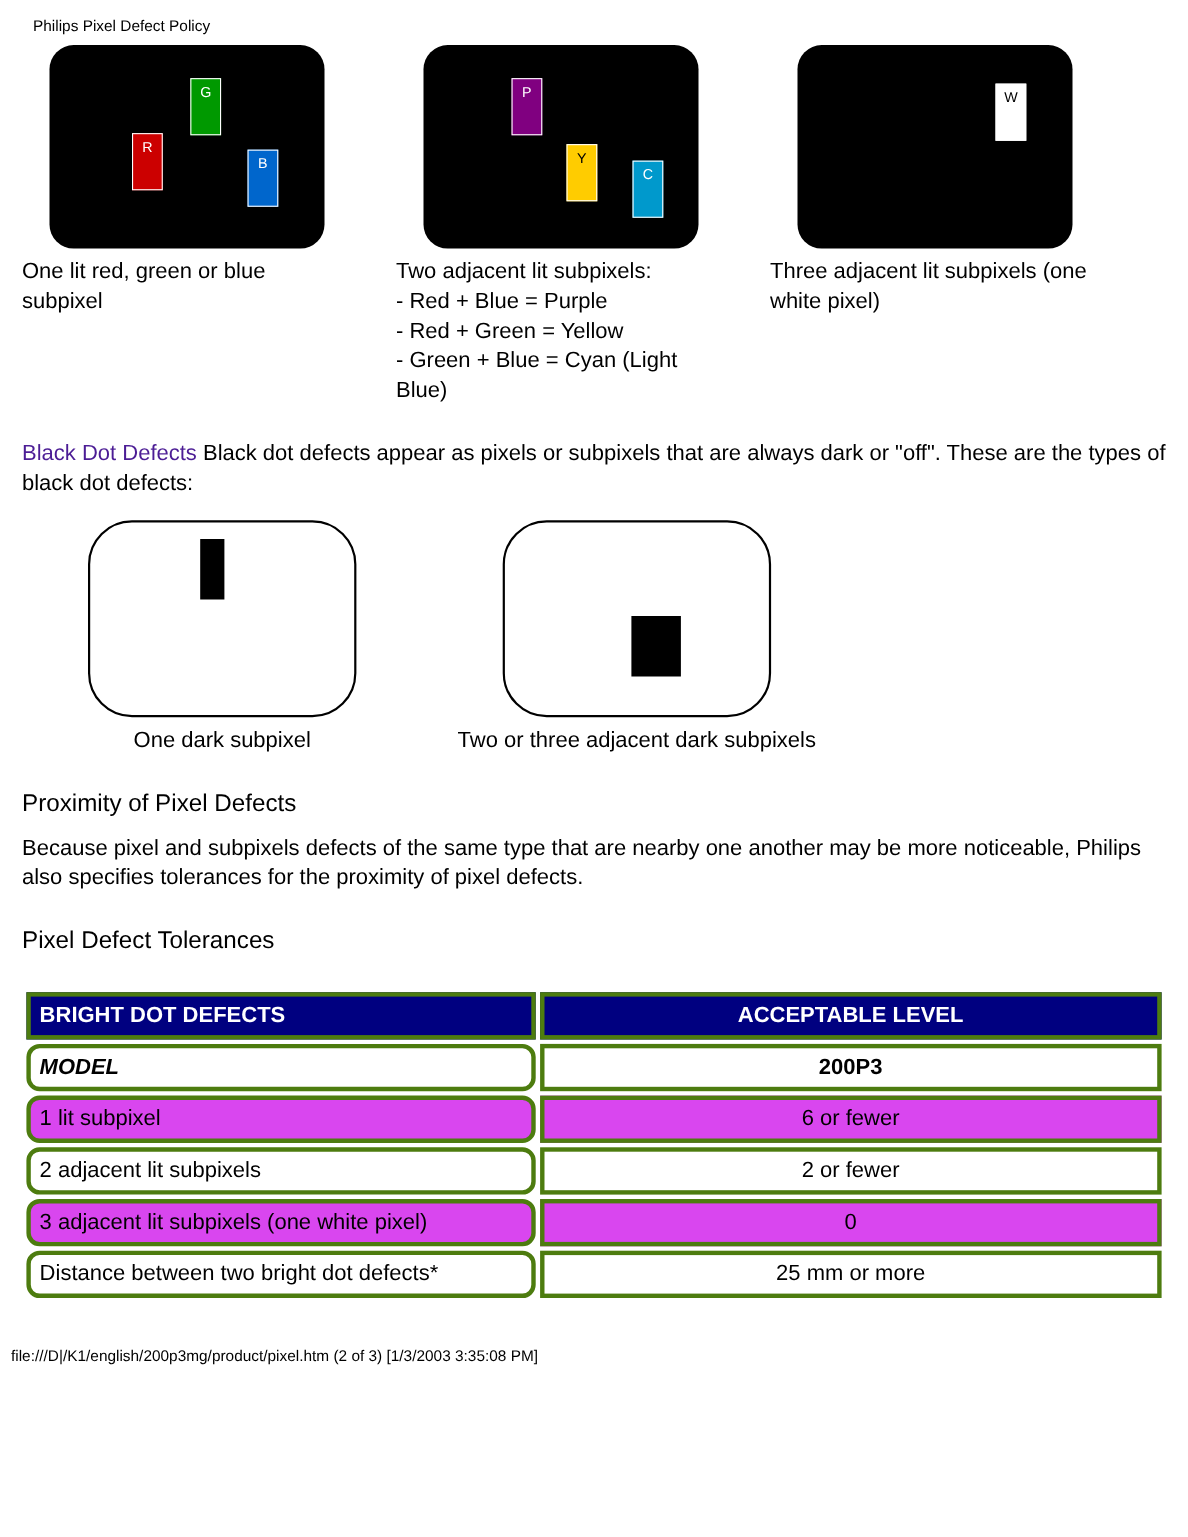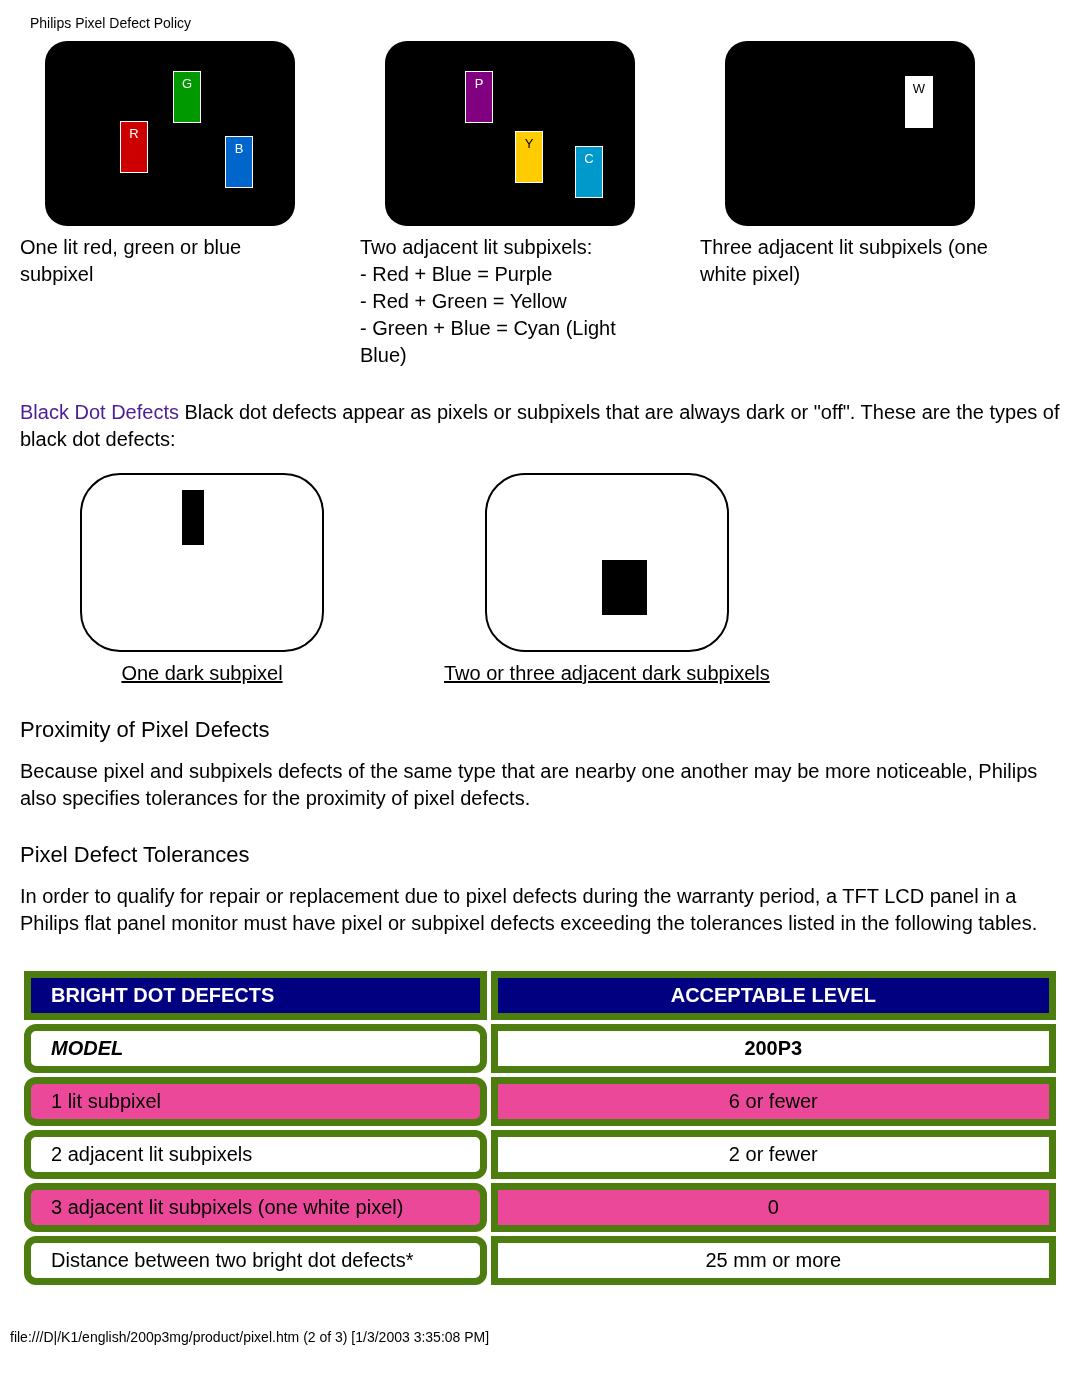--- a/index.html
+++ b/index.html
@@ -49,47 +49,47 @@
     color: #fff;
     font-size: 13px;
     font-family: Arial, sans-serif;
     text-align: center;
     line-height: 20px;
     padding-top: 2px;
   }
   .blackrect { position: absolute; background: #000; }
   .caption { font-size: 20px; line-height: 1.35; }
   .section-intro { margin: 10px 0 20px 0; font-size: 20px; line-height: 1.35; }
-  .darkrow { display: flex; gap: 120px; margin: 10px 0 30px 60px; text-decoration: underline; }
+  .darkrow { display: flex; gap: 92px; margin: 10px 0 30px 60px; }
   .darkcell { text-align: center; }
   h2.sub { font-size: 22px; font-weight: normal; margin: 30px 0 15px 0; }
   .para { font-size: 20px; line-height: 1.35; margin-bottom: 30px; }
   table.defects {
     border-collapse: separate;
     border-spacing: 4px;
     width: 100%;
     margin-top: 30px;
   }
   table.defects th, table.defects td {
-    border: 7px solid #4d7c0f;
-    padding: 6px 20px;
+    border: 4px solid #4d7c0f;
+    padding: 6px 8px;
     font-size: 20px;
   }
   table.defects th {
     background: #000080;
     color: #fff;
     font-weight: bold;
     text-align: left;
   }
   table.defects th.center { text-align: center; }
   td.label { text-align: left; width: 45%; border-radius: 12px; }
   td.val { text-align: center; }
   tr.model td.label { font-style: italic; font-weight: bold; }
   tr.model td.val { font-weight: bold; }
-  tr.yellow td { background: #ec4899; }
+  tr.yellow td { background: #d946ef; }
   .footer {
     font-size: 14px;
     margin: 40px 0 10px 10px;
   }
   .bluetxt { color: #4c1d95; }
 </style>
 </head>
 <body>
 
 <div class="page">
@@ -141,21 +141,20 @@
         <div class="blackrect" style="left:115px;top:85px;width:45px;height:55px;"></div>
       </div>
       <div class="caption">Two or three adjacent dark subpixels</div>
     </div>
   </div>
 
   <h2 class="sub">Proximity of Pixel Defects</h2>
   <div class="para">Because pixel and subpixels defects of the same type that are nearby one another may be more noticeable, Philips also specifies tolerances for the proximity of pixel defects.</div>
 
   <h2 class="sub">Pixel Defect Tolerances</h2>
-  <div class="para">In order to qualify for repair or replacement due to pixel defects during the warranty period, a TFT LCD panel in a Philips flat panel monitor must have pixel or subpixel defects exceeding the tolerances listed in the following tables.</div>
 
   <table class="defects">
     <thead>
       <tr>
         <th>BRIGHT DOT DEFECTS</th>
         <th class="center">ACCEPTABLE LEVEL</th>
       </tr>
     </thead>
     <tbody id="tbody">
         <tr class="model">

